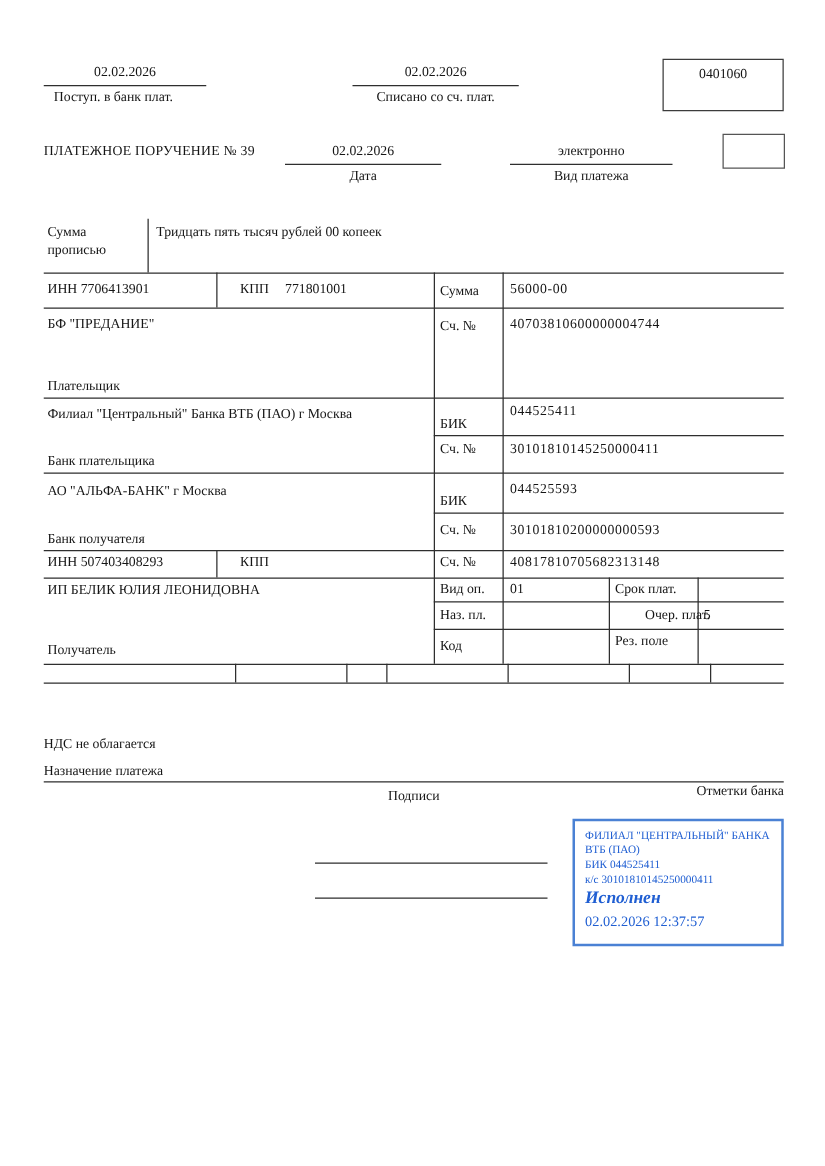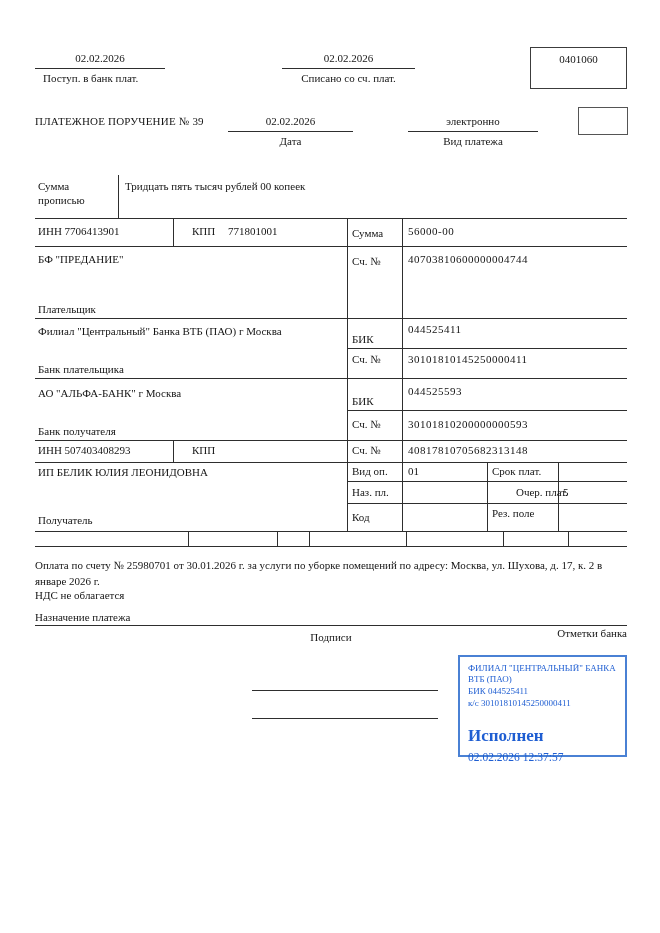--- a/index.html
+++ b/index.html
@@ -16,21 +16,21 @@
                border:1px solid #b9cfec; box-sizing:border-box; text-align:center;
                color:#1f5ed2; }
   .stamp-sig .s1 { font-size:8.5px; margin-top:5px; }
   .stamp-sig .s2 { font-size:11.5px; font-weight:bold; margin-top:2px; }
   .stamp-sig .s3 { font-size:8.5px; margin-top:2px; }
   .stamp-bank { position:absolute; left:458px; top:655px; width:169px; height:102px;
                 border:2px solid #4a81d4; box-sizing:border-box; color:#1f5ed2;
                 padding:6px 8px; }
   .stamp-bank .b1 { font-size:9px; line-height:11px; }
   .stamp-bank .b2 { font-size:9px; line-height:11px; margin-top:1px; }
-  .stamp-bank .st { font-size:17px; font-weight:bold; margin-top:17px; }
+  .stamp-bank .st { font-size:14px; font-weight:bold; margin-top:2px;font-style:italic; }
   .stamp-bank .dt { font-size:11.5px; margin-top:5px; }
 </style>
 </head>
 <body>
 
 <div class="page">
 
   <div class="t c" style="left:35px; top:52px; width:130px;">02.02.2026</div>
   <div class="ln" style="left:35px; top:68px; width:130px; height:1px;"></div>
   <div class="t" style="left:43px; top:72px;">Поступ. в банк плат.</div>
@@ -120,21 +120,20 @@
   <div class="t" style="left:352px; top:465px;">Вид оп.</div>
   <div class="t" style="left:408px; top:465px;">01</div>
   <div class="t" style="left:492px; top:465px;">Срок плат.</div>
   <div class="t" style="left:563px; top:465px;"></div>
   <div class="t" style="left:352px; top:486px;">Наз. пл.</div>
   <div class="t" style="left:492px; top:486px;margin-left:24px;">Очер. плат.</div>
   <div class="t" style="left:563px; top:486px;">5</div>
   <div class="t" style="left:352px; top:511px;">Код</div>
   <div class="t" style="left:492px; top:507px;">Рез. поле</div>
 
-  <div class="t wrap" style="left:35px; top:557px; width:592px; line-height:16px;">Оплата по счету № 25980701 от 30.01.2026 г. за услуги по уборке помещений по адресу: Москва, ул. Шухова, д. 17, к. 2 в январе 2026 г.</div>
   <div class="t" style="left:35px; top:589px;">НДС не облагается</div>
   <div class="t" style="left:35px; top:611px;">Назначение платежа</div>
   <div class="ln" style="left:35px; top:625px; width:592px; height:1px;"></div>
 
   <div class="t c" style="left:281px; top:631px; width:100px;">Подписи</div>
   <div class="t c" style="left:458px; top:627px; width:169px;text-align:right;">Отметки банка</div>
 
 
   <div class="ln" style="left:252px; top:690px; width:186px; height:1px;"></div>
   <div class="ln" style="left:252px; top:718px; width:186px; height:1px;"></div>

